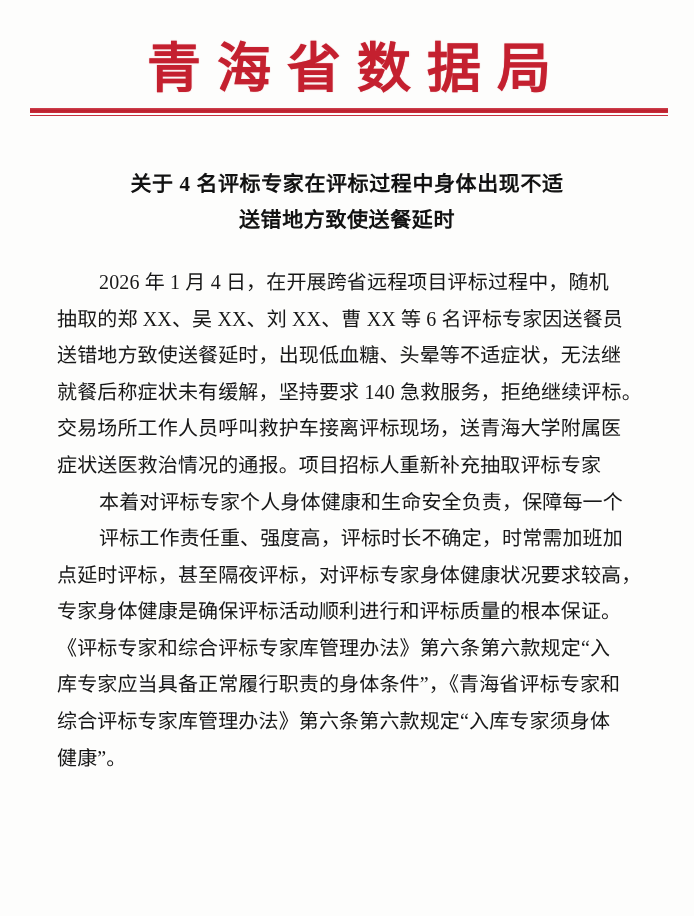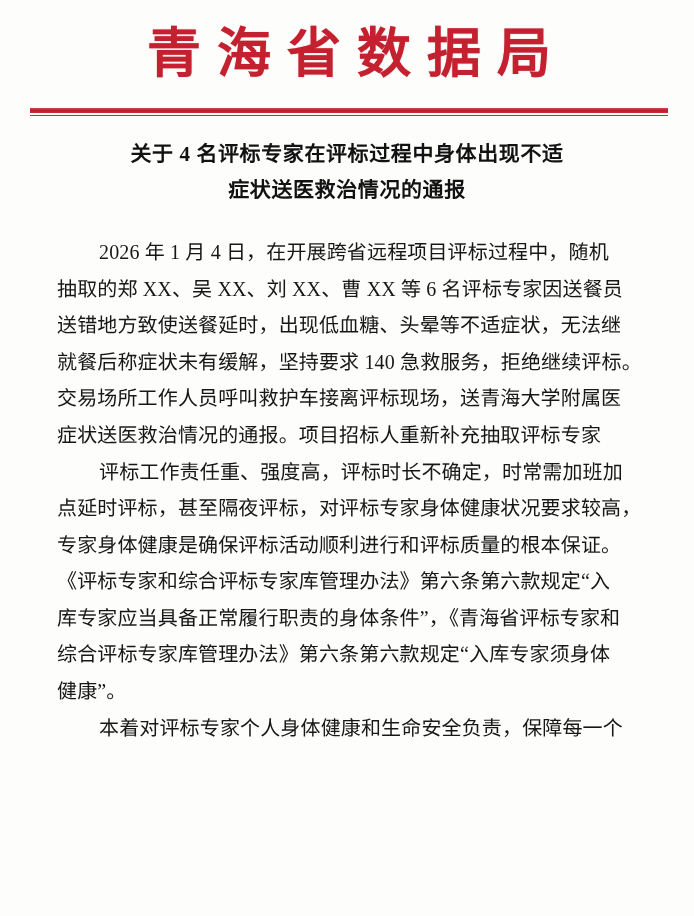--- a/index.html
+++ b/index.html
@@ -33,21 +33,21 @@
   .masthead-title {
     display: block;
     color: #c4202f;
     font-family: "Liberation Serif", "DejaVu Serif", serif;
     font-weight: 700;
     font-size: 54px;
     line-height: 1.18;
     letter-spacing: 16px;
     text-indent: 16px;
     white-space: nowrap;
-    margin: 1px;
+    margin: 16px;
     padding: 0 0 0 4px;
     text-shadow: 0 0 1px rgba(196,32,47,0.55);
   }
 
   .rule-wrap {
     position: absolute;
     left: 30px;
     top: 108px;
     width: 638px;
     height: 10px;
@@ -122,42 +122,42 @@
     <h1 class="masthead-title">青海省数据局</h1>
   </div>
 
   <div class="rule-wrap">
     <div class="rule-thick"></div>
     <div class="rule-thin"></div>
   </div>
 
   <h2 class="doc-title">
     <span class="tl">关于 4 名评标专家在评标过程中身体出现不适</span>
-    <span class="tl">症状送医救治情况的通报</span>
+    <span class="tl">送错地方致使送餐延时</span>
   </h2>
 
   <div class="body-text">
 
     <p class="para">
       <span class="ln"><span class="indent"></span><span>2026 年 1 月 4 日，在开展跨省远程项目评标过程中，随机</span></span>
       <span class="ln">抽取的郑 XX、吴 XX、刘 XX、曹 XX 等 6 名评标专家因送餐员</span>
       <span class="ln">送错地方致使送餐延时，出现低血糖、头晕等不适症状，无法继</span>
       <span class="ln">就餐后称症状未有缓解，坚持要求 140 急救服务，拒绝继续评标。</span>
       <span class="ln">交易场所工作人员呼叫救护车接离评标现场，送青海大学附属医</span>
       <span class="ln">症状送医救治情况的通报。项目招标人重新补充抽取评标专家</span>
     </p>
 
     <p class="para">
+      <span class="ln"><span class="indent"></span><span>本着对评标专家个人身体健康和生命安全负责，保障每一个</span></span>
+    </p>
+
+    <p class="para">
       <span class="ln"><span class="indent"></span><span>评标工作责任重、强度高，评标时长不确定，时常需加班加</span></span>
       <span class="ln">点延时评标，甚至隔夜评标，对评标专家身体健康状况要求较高，</span>
       <span class="ln">专家身体健康是确保评标活动顺利进行和评标质量的根本保证。</span>
       <span class="ln">《评标专家和综合评标专家库管理办法》第六条第六款规定“入</span>
       <span class="ln">库专家应当具备正常履行职责的身体条件”，《青海省评标专家和</span>
       <span class="ln">综合评标专家库管理办法》第六条第六款规定“入库专家须身体</span>
       <span class="ln">健康”。</span>
     </p>
 
-    <p class="para">
-      <span class="ln"><span class="indent"></span><span>本着对评标专家个人身体健康和生命安全负责，保障每一个</span></span>
-    </p>
-
   </div>
 </div>
 
 </body></html>

